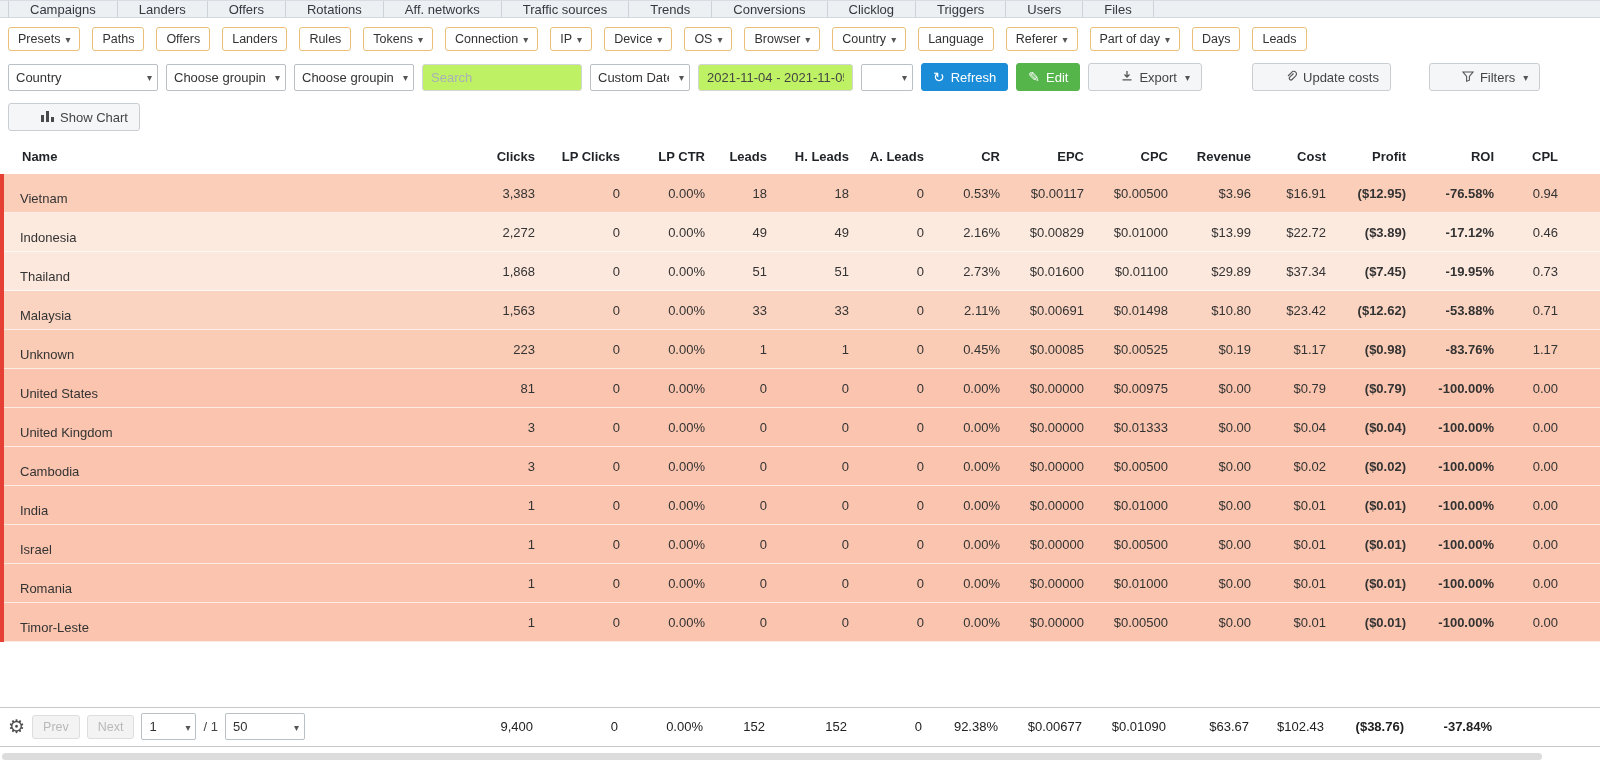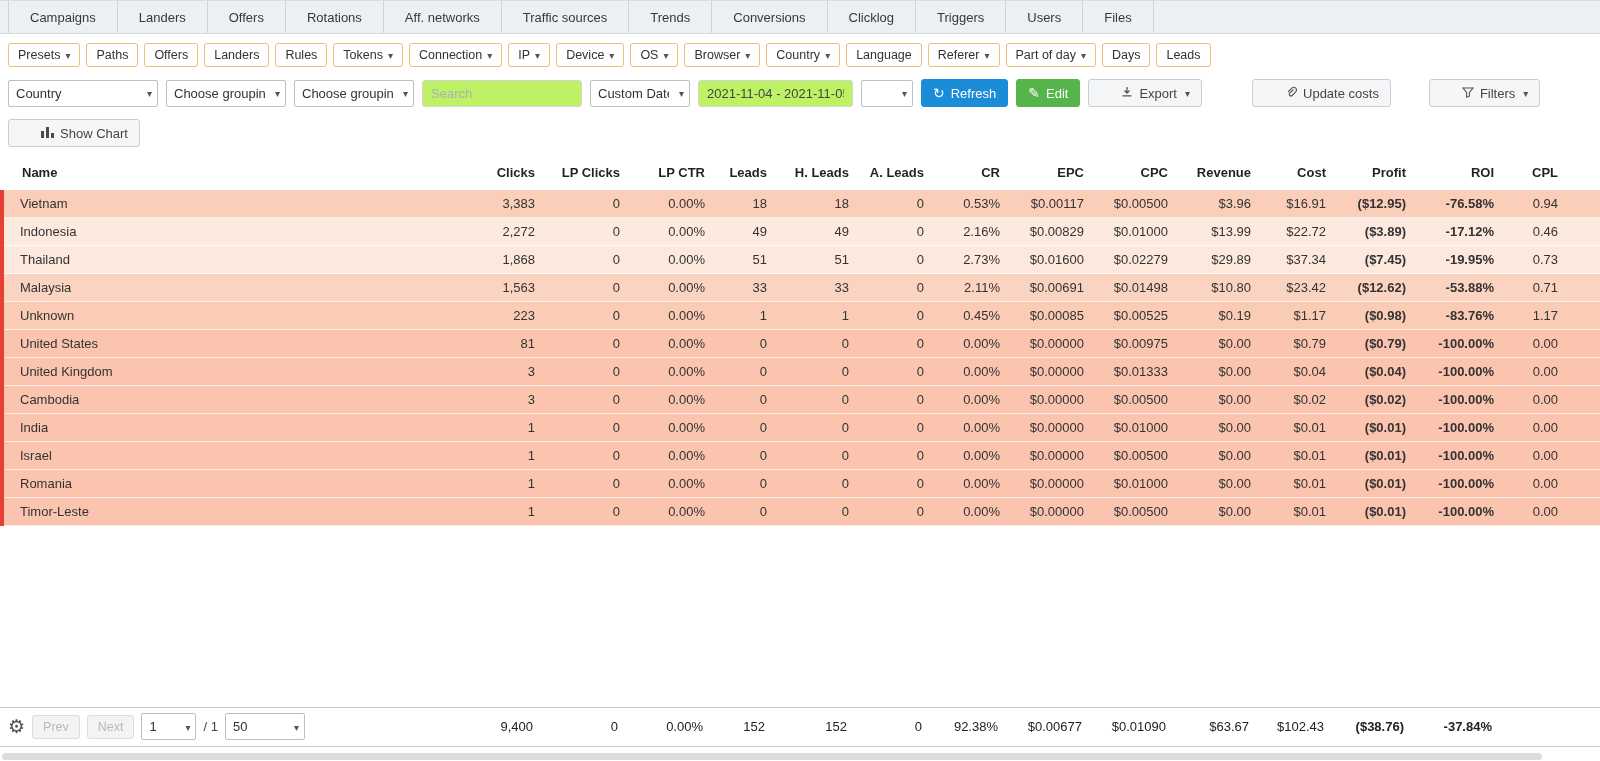--- a/index.html
+++ b/index.html
@@ -5,31 +5,31 @@
   :root { --accent-bar:#e64034; --neg:#c40000; }
   * { margin:0; padding:0; box-sizing:border-box; }
   html,body { width:1600px; height:761px; overflow:hidden; }
   body {
     font-family:"Liberation Sans","DejaVu Sans",sans-serif;
     font-size:13px; color:#333; background:#fff;
     display:flex; flex-direction:column;
   }
   
   .nav {
-    display:flex; align-items:stretch; height:34px;
+    display:flex; align-items:stretch; height:18px;
     background:#ecf0f3; border-top:1px solid #d7dde2; border-bottom:1px solid #d3dade;
     padding-left:8px;
   }
   .nav-tab {
     display:flex; align-items:center; padding:0 21px; cursor:pointer;
     border-right:1px solid #ccd4da; color:#35393d; font-size:13px;
   }
   .nav-tab:first-child { border-left:1px solid #ccd4da; }
   
-  .fbar { display:flex; align-items:center; gap:6px; padding:9px 8px 6px 8px; flex-wrap:nowrap; }
+  .fbar { display:flex; align-items:center; gap:12px; padding:9px 8px 6px 8px; flex-wrap:nowrap; }
   .fbtn {
     display:inline-flex; align-items:center; gap:5px;
     background:#fff; border:1px solid #ebbf76; border-radius:3px;
     padding:4px 9px; font-size:12.5px; color:#333; cursor:pointer; white-space:nowrap;
   }
   .fbtn.has-caret::after { content:"▾"; font-size:10px; color:#555; }
   
   .controls { display:flex; align-items:center; gap:8px; padding:6px 8px; }
   .selwrap { position:relative; display:inline-block; }
   .selwrap::after {
@@ -63,21 +63,21 @@
   .chartrow { padding:6px 8px 10px 8px; }
   
   .grid { width:1600px; table-layout:fixed; border-collapse:collapse; font-size:13px; }
   .grid th {
     font-weight:700; color:#1f2328; text-align:right;
     padding:8px 12px 10px 0; cursor:pointer; white-space:nowrap;
   }
   .grid th.h-name { text-align:left; padding-left:20px; }
   .grid td.num { text-align:right; padding:6px 12px; padding-left:0; color:#333; white-space:nowrap; }
   .grid td.c-name {
-    padding:6px 0 6px 16px; border-left:4px solid var(--accent-bar);
+    padding:17px 0 6px 16px; border-left:4px solid var(--accent-bar);
     color:#333; white-space:nowrap;
   }
   .grid .c-last { padding-right:44px !important; }
   tbody tr { border-bottom:1px solid rgba(255,255,255,.65); }
   .neg { color:var(--neg); font-weight:700; }
   .spacer { flex:1; }
   
   .footer { border-top:1px solid #c9c9c9; border-bottom:1px solid #c9c9c9; }
   .footer td { text-align:right; padding:8px 12px; padding-left:0; color:#222; white-space:nowrap; }
   .footer td.f-pag { text-align:left; padding:5px 0 5px 8px; }
@@ -330,21 +330,21 @@
       <tr style="background-color: rgb(253, 232, 221);">
     <td class="c-name">Thailand</td>
     <td class="num">1,868</td>
     <td class="num">0</td>
     <td class="num">0.00%</td>
     <td class="num">51</td>
     <td class="num">51</td>
     <td class="num">0</td>
     <td class="num">2.73%</td>
     <td class="num">$0.01600</td>
-    <td class="num">$0.02279</td>
+    <td class="num">$0.01100</td>
     <td class="num">$29.89</td>
     <td class="num">$37.34</td>
     <td class="num neg">($7.45)</td>
     <td class="num neg">-19.95%</td>
     <td class="num c-last">0.73</td>
   </tr>
       <tr style="background-color: rgb(251, 212, 193);">
     <td class="c-name">Malaysia</td>
     <td class="num">1,563</td>
     <td class="num">0</td>

